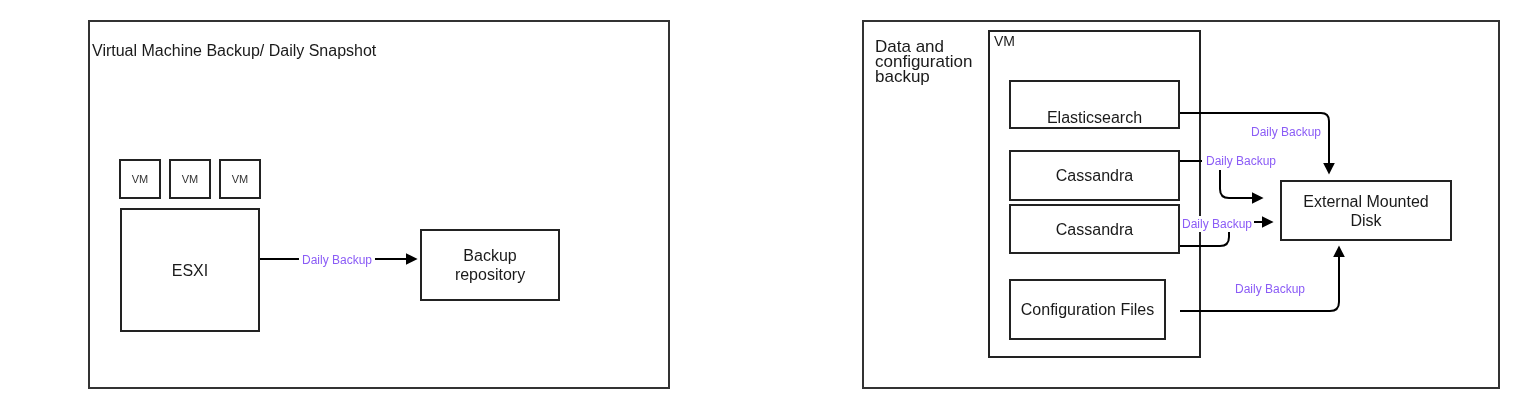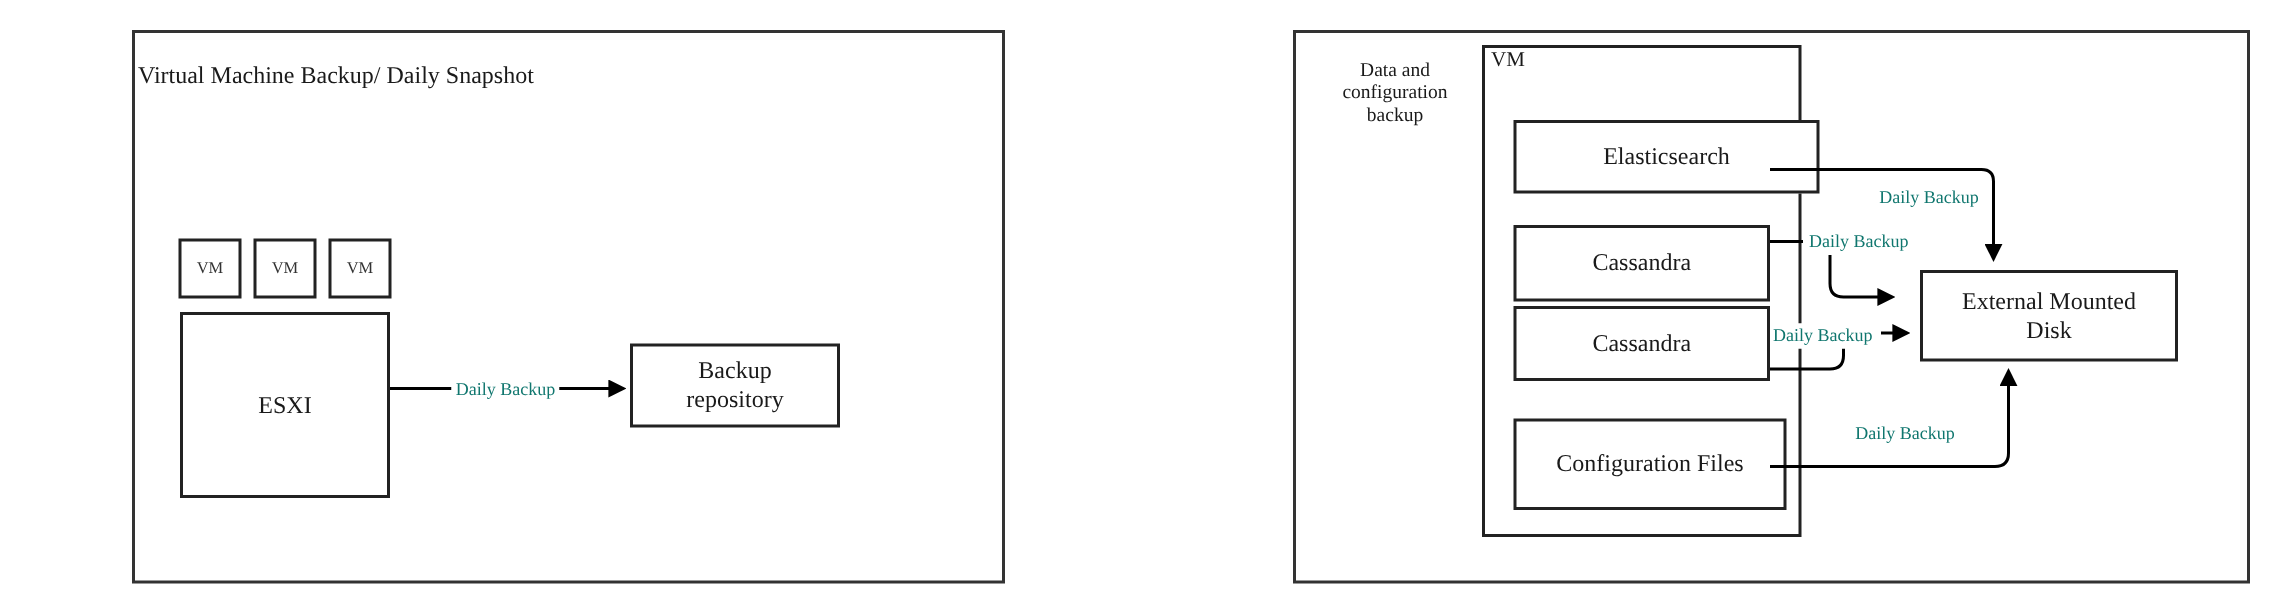--- a/index.html
+++ b/index.html
@@ -2,21 +2,21 @@
 <html><head>
 <meta charset="utf-8">
 <style>
   * { box-sizing: border-box; }
   html, body { margin: 0; padding: 0; background: #ffffff; }
   .canvas {
     position: relative;
     width: 1520px;
     height: 410px;
     background: #ffffff;
-    font-family: Liberation Serif, serif;
+    font-family: Liberation Sans, sans-serif;
     color: #1a1a1a;
     overflow: hidden;
   }
   .panel {
     position: absolute;
     border: 2px solid #333333;
     background: #ffffff;
   }
   .box {
     position: absolute;
@@ -28,33 +28,32 @@
     text-align: center;
     font-size: 16px;
     line-height: 19px;
     color: #1a1a1a;
   }
   .box .wrap { display: inline-block; }
   .vm-small { font-size: 11px; color: #333333; }
   .lbl { position: absolute; white-space: nowrap; color: #1a1a1a; }
   .title { font-size: 16px; }
   .side-label {
-    text-align: center;
     white-space: normal;
-    font-size: 13px;
+    font-size: 17px;
     line-height: 15px;
     transform: translate(-50%, -50%);
     width: 110px;
   }
   .vm-tag { position: absolute; left: 4px; top: 1px; font-size: 14px; }
   .edge-label {
     position: absolute;
     font-size: 12px;
     white-space: nowrap;
-    color: #0f766e;
+    color: #8b5cf6;
   }
   .center-anchor { transform: translate(-50%, -50%); }
   .left-anchor { transform: translateY(-50%); }
   .white-bg { background: #ffffff; padding: 1px 3px; }
   svg.edges {
     position: absolute;
     left: 0; top: 0;
     width: 1520px; height: 410px;
     pointer-events: none;
   }
@@ -80,42 +79,42 @@
     <span>VM</span>
   </div>
   <div class="box vm-small" style="left:219px; top:159px; width:42px; height:40px;">
     <span>VM</span>
   </div>
 
   <div class="box" style="left:120px; top:208px; width:140px; height:124px;">
     <span>ESXI</span>
   </div>
 
-  <div class="box" style="left:420px; top:229px; width:140px; height:56px;">
+  <div class="box" style="left:420px; top:229px; width:140px; height:72px;">
     <span class="wrap" style="width:90px;">Backup repository</span>
   </div>
 
   <div class="panel" style="left:862px; top:20px; width:638px; height:369px;"></div>
 
   <div class="lbl side-label" style="left:930px; top:61px;">Data and configuration backup</div>
 
   <div class="panel" style="left:988px; top:30px; width:213px; height:328px; border-color:#222222;">
     <span class="vm-tag">VM</span>
   </div>
 
-  <div class="box" style="left:1009px; top:80px; width:204px; height:49px;">
+  <div class="box" style="left:1009px; top:80px; width:171px; height:49px;align-items:flex-end;">
     <span>Elasticsearch</span>
   </div>
   <div class="box" style="left:1009px; top:150px; width:171px; height:51px;">
     <span>Cassandra</span>
   </div>
   <div class="box" style="left:1009px; top:204px; width:171px; height:50px;">
     <span>Cassandra</span>
   </div>
-  <div class="box" style="left:1009px; top:279px; width:182px; height:61px;">
+  <div class="box" style="left:1009px; top:279px; width:157px; height:61px;">
     <span>Configuration Files</span>
   </div>
 
   <div class="box" style="left:1280px; top:180px; width:172px; height:61px;">
     <span class="wrap" style="width:140px;text-align:center;">External Mounted Disk</span>
   </div>
 
   <svg class="edges" viewBox="0 0 1520 410">
     <defs>
       <marker id="arrow" viewBox="0 0 10 10" refX="7" refY="5" markerWidth="6" markerHeight="6" orient="auto">

